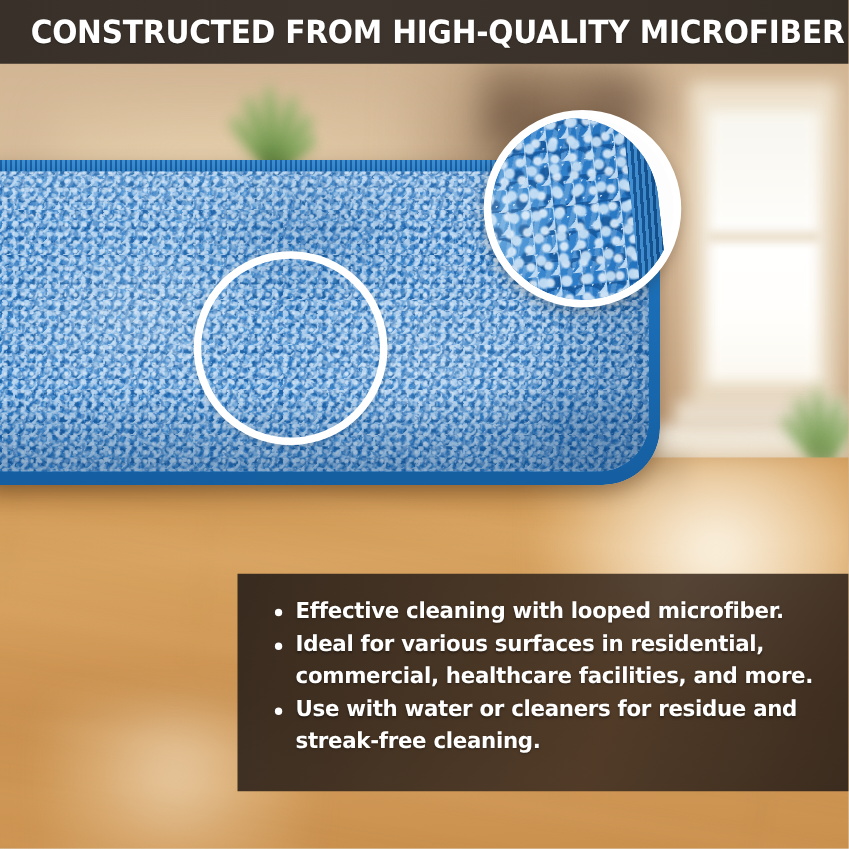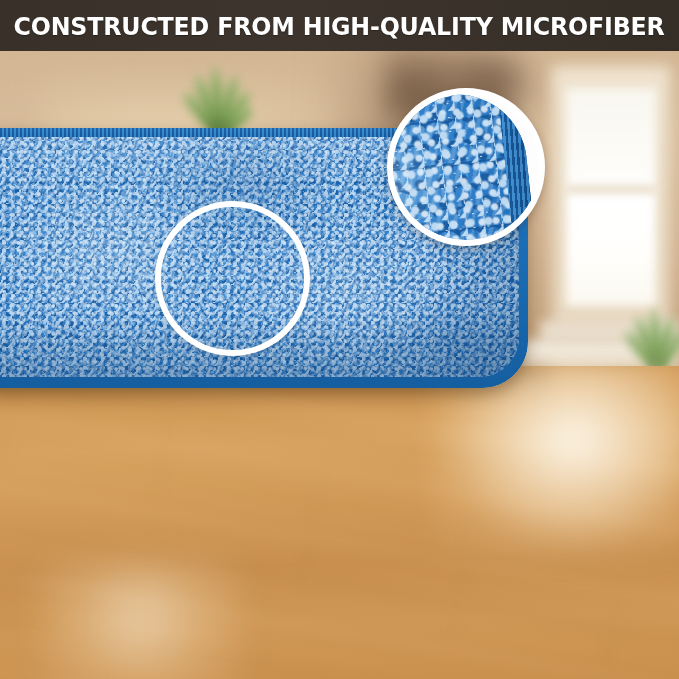--- a/index.html
+++ b/index.html
@@ -385,21 +385,21 @@
   }
 
   
   .banner {
     position: absolute;
     left: 0; top: 0;
     width: 679px; height: 51px;
     background: linear-gradient(90deg,#383029 0%, #3d352d 40%, #3a322a 70%, #352e27 100%);
     display: flex;
     align-items: center;
-    justify-content: center;
+    justify-content: flex-start;
     z-index: 6;
   }
   .banner-title {
     color: #ffffff;
     font-family: "DejaVu Sans", sans-serif;
     font-weight: bold;
     font-size: 25.5px;
     letter-spacing: -0.2px;
     white-space: nowrap;
     transform: scaleX(0.93);
@@ -528,14 +528,21 @@
         <div class="zoom-shading"></div>
         <div class="zoom-binding"></div>
       </div>
     </div>
   </div>
 
   <div class="banner">
     <div class="banner-title">CONSTRUCTED FROM HIGH-QUALITY MICROFIBER</div>
   </div>
 
+  <div class="bullets-panel">
+    <ul class="bullets">
+      <li>Effective cleaning with looped microfiber.</li>
+      <li>Ideal for various surfaces in residential, commercial, healthcare facilities, and more.</li>
+      <li>Use with water or cleaners for residue and streak-free cleaning.</li>
+    </ul>
+  </div>
 
 </div>
 
 </body></html>

